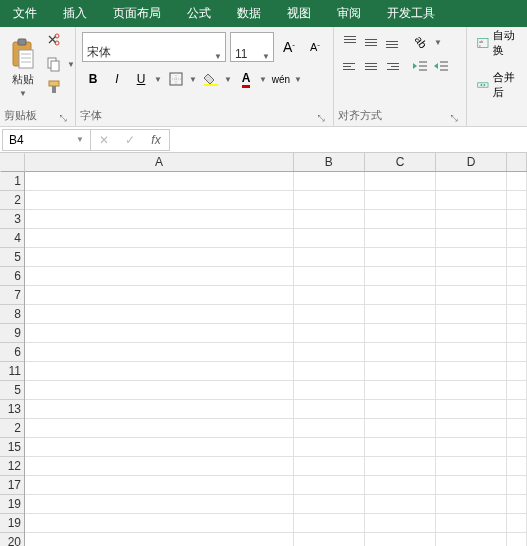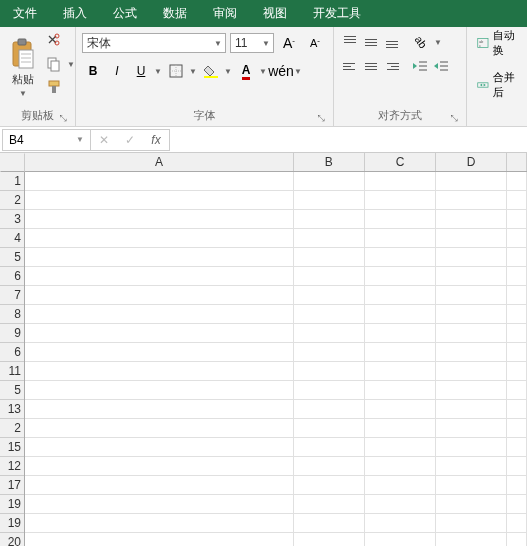--- a/index.html
+++ b/index.html
@@ -3,28 +3,28 @@
 <meta charset="utf-8">
 <style>
 *{box-sizing:border-box;margin:0;padding:0;font-family:"Microsoft YaHei",Arial,sans-serif;user-select:none}
 body{width:527px;height:546px;overflow:hidden;background:#fff;font-size:12px}
 .tabbar{height:27px;background:#217346;display:flex;align-items:stretch;color:#fff}
 .tab{padding:0 13px;display:flex;align-items:center;font-size:12px;cursor:pointer}
 .tab.active{background:#f3f3f3;color:#217346}
 .ribbon{height:100px;background:#f3f3f3;border-bottom:1px solid #d4d4d4;display:flex}
 .group{border-right:1px solid #d4d4d4;display:flex;flex-direction:column;padding:3px 4px 0}
 .group-body{flex:1;display:flex}
-.group-label{text-align:center;font-size:11px;color:#666;padding:2px 0 3px;position:relative}
+.group-label{font-size:11px;color:#666;padding:2px 0 3px;position:relative}
 .dtrig{position:absolute;right:2px;bottom:2px;width:12px;height:12px;display:flex;align-items:center;justify-content:center;color:#666;font-size:9px}
 .btn{display:flex;align-items:center;justify-content:center;cursor:pointer;border:1px solid transparent}
 .vbtn{flex-direction:column;font-size:11px;color:#333;gap:2px;padding:2px 4px}
 .paste-ico{width:30px;height:32px}
 .small{width:22px;height:22px}
 .dd{width:10px;font-size:8px;color:#666;text-align:center}
-.combo{height:20px;background:#fff;border:1px solid #ababab;display:flex;align-items:center;padding:0 4px;font-size:12px;color:#333;position:relative}
+.combo{height:30px;background:#fff;border:1px solid #ababab;display:flex;align-items:flex-end;padding:0 4px;font-size:12px;color:#333;position:relative}
 .combo .arr{position:absolute;right:3px;font-size:8px;color:#666}
 .row{display:flex;align-items:center;gap:1px}
 .col{display:flex;flex-direction:column;gap:1px}
 .fmtrow{display:flex;align-items:center;gap:0;height:24px}
 .al{width:20px;height:20px;display:flex;flex-direction:column;justify-content:center;align-items:center;gap:2px;cursor:pointer}
 .al span{width:12px;height:1px;background:#555}
 .al.top{justify-content:flex-start;padding-top:3px}
 .al.bot{justify-content:flex-end;padding-bottom:3px}
 .al.left span{align-self:flex-start;margin-left:2px}
 .al.right span{align-self:flex-end;margin-right:2px}
@@ -47,24 +47,25 @@
 .crow{height:19px;display:flex}
 .cell{border-right:1px solid #e0e0e0;border-bottom:1px solid #e0e0e0}
 svg{display:block}
 </style>
 </head>
 <body>
 
 <div class="tabbar">
   <div class="tab">文件</div>
   <div class="tab">插入</div>
+  <div class="tab">页面布局</div>
   <div class="tab">公式</div>
   <div class="tab">数据</div>
+  <div class="tab">视图</div>
   <div class="tab">审阅</div>
-  <div class="tab">视图</div>
   <div class="tab">开发工具</div>
 </div>
 
 <div class="ribbon">
 
   <div class="group" style="width:76px">
     <div class="group-body">
       <div class="btn vbtn" style="width:38px">
         <svg class="paste-ico" viewBox="0 0 30 32">
             <rect x="5" y="4" width="18" height="24" rx="2" fill="#d9a14a" stroke="#b5823a"></rect>
@@ -161,21 +162,21 @@
           <span class="dd btn" style="width:10px;height:22px">▼</span>
         </div>
         <div class="row">
           <div class="btn small">
               <span style="font-weight:bold;font-size:12px;border-bottom:3px solid #c00">A</span>
             </div>
           <span class="dd btn" style="width:10px;height:22px">▼</span>
         </div>
         <div class="row">
           <div class="btn small">
-              <span style="font-size:14px">wén</span>
+              <span style="font-size:10px">wén</span>
             </div>
           <span class="dd btn" style="width:10px;height:22px">▼</span>
         </div>
       </div>
     </div>
     <div class="group-label">
       <span>字体</span>
       <span class="dtrig btn">⤡</span>
     </div>
   </div>

